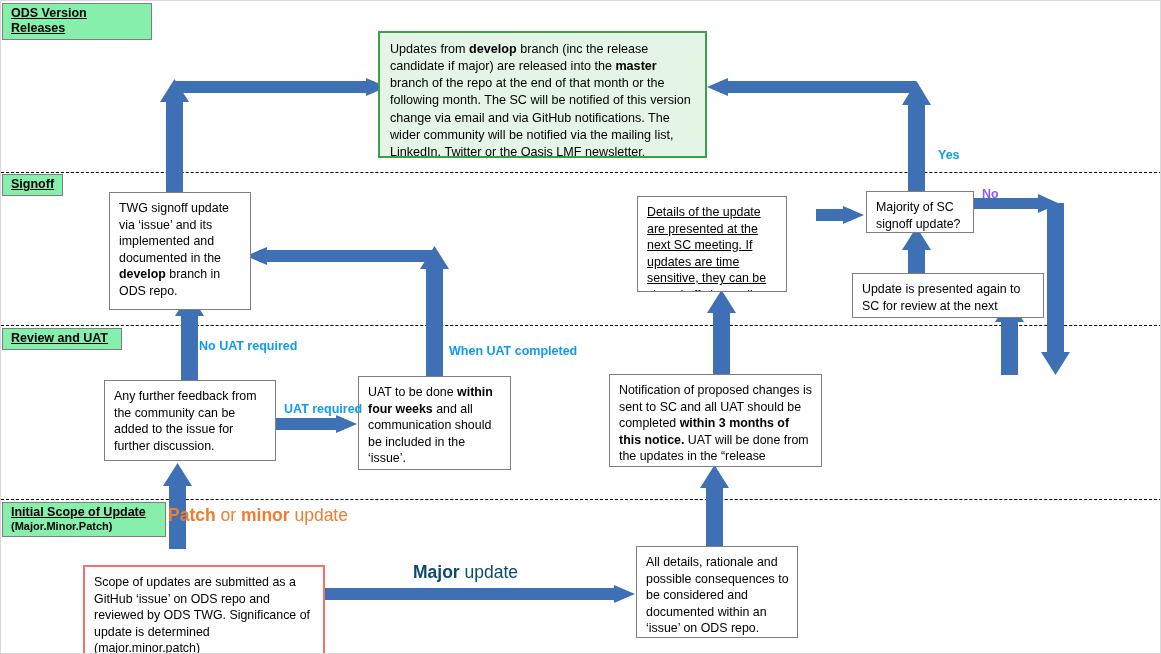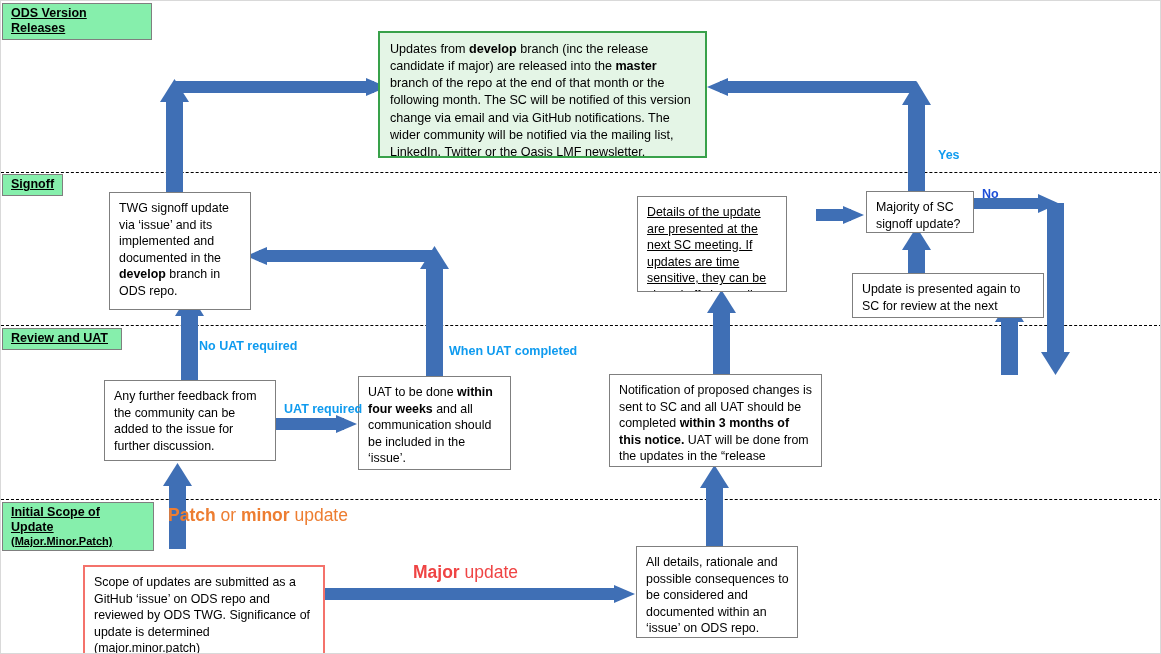--- a/index.html
+++ b/index.html
@@ -68,30 +68,30 @@
 
   
   .elabel{
     position:absolute;
     font-size:12.5px;
     font-weight:bold;
     white-space:nowrap;
     line-height:1;
   }
   .elabel.blue{color:#0f9bef;padding-left:12px;}
-  .elabel.red{color:#1d4ed8;}
+  .elabel.red{color:#8b5cf6;}
   .elabel.big-orange{
     font-size:17.5px;
     color:#ed7d31;
     font-weight:normal;
   }
   .elabel.big-orange b{font-weight:bold;}
   .elabel.big-red{
     font-size:17.5px;
-    color:#ef4444;
+    color:#0c4a6e;
     font-weight:normal;
   }
   .elabel.big-red b{font-weight:bold;}
 
   
   #arrows{
     position:absolute;
     left:0;top:0;
     width:1161px;height:654px;
     pointer-events:none;
@@ -164,21 +164,21 @@
   </div>
 
   <div class="band-label" style="left:1px; top:173px; width:61px;">
     <span class="ttl">Signoff</span>
   </div>
 
   <div class="band-label" style="left:1px; top:327px; width:120px;">
     <span class="ttl">Review and UAT</span>
   </div>
 
-  <div class="band-label" style="left:1px; top:501px; width:152px;text-decoration:underline;">
+  <div class="band-label" style="left:1px; top:501px; width:164px;">
     <span class="ttl">Initial Scope of Update</span>
     <span class="sub">(Major.Minor.Patch)</span>
   </div>
 
   <div class="box green" style="left:377px; top:30px; width:329px; height:127px;">Updates from <b>develop</b> branch (inc the release candidate if major) are released into the <b>master</b> branch of the repo at the end of that month or the following month. The SC will be notified of this version change via email and via GitHub notifications. The wider community will be notified via the mailing list, LinkedIn, Twitter or the Oasis LMF newsletter.</div>
 
   <div class="box" style="left:108px; top:191px; width:142px; height:118px;">TWG signoff update via ‘issue’ and its implemented and documented in the <b>develop</b> branch in ODS repo.</div>
 
   <div class="box" style="left:636px; top:195px; width:150px; height:96px;text-decoration:underline;">Details of the update are presented at the next SC meeting. If updates are time sensitive, they can be signed off via email.</div>
 

